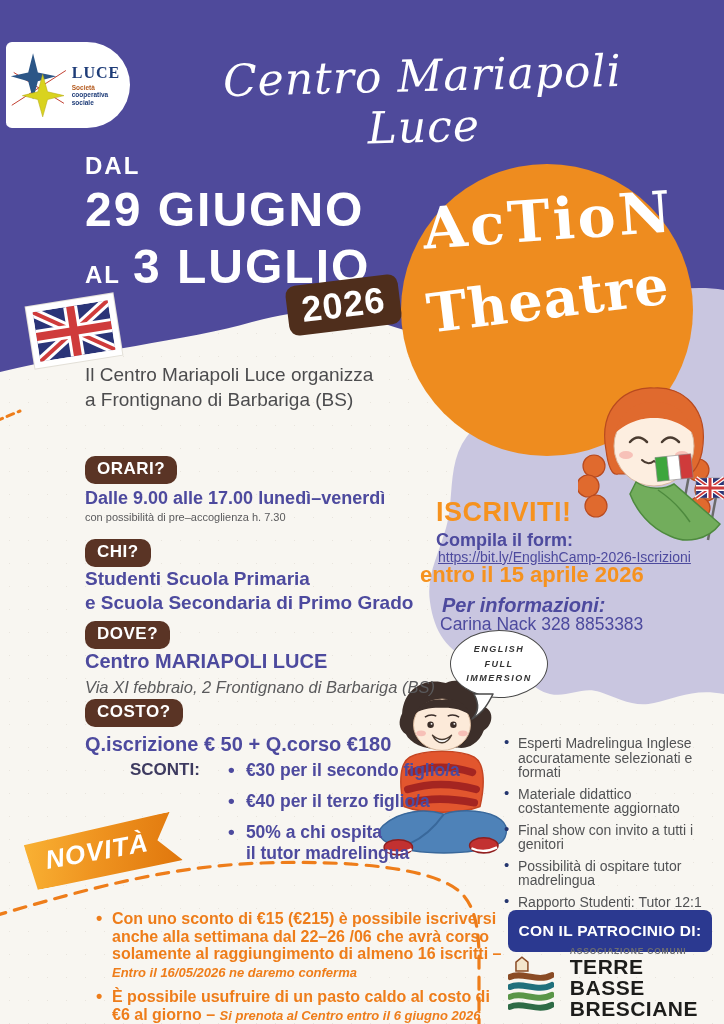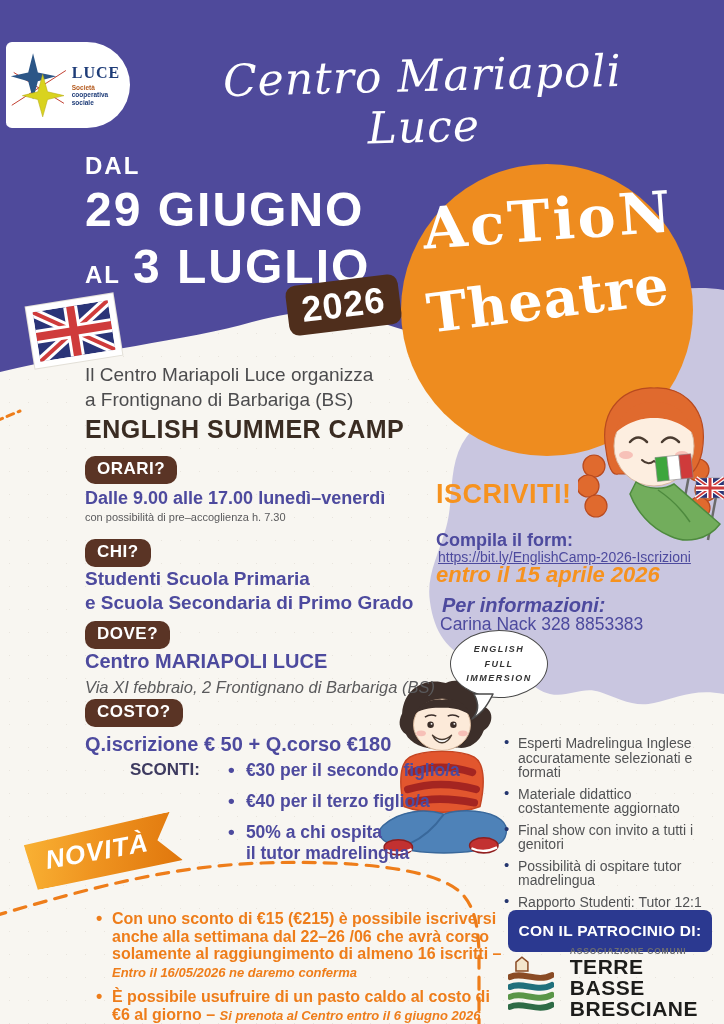--- a/index.html
+++ b/index.html
@@ -71,24 +71,24 @@
     clip-path:polygon(0 14%, 97% 0, 86% 48%, 100% 92%, 4% 100%);
     display:flex;align-items:center;justify-content:center;}
   .ribbon-label{color:#fff;font-size:26px;font-weight:800;font-style:italic;letter-spacing:1px;transform:translate(-6px,-1px);}
 
   .novita-item{position:absolute;width:392px;color:#ee7d1a;font-size:16px;font-weight:800;line-height:17.5px;padding-left:16px;z-index:3;margin-top:31px;}
   .novita-item::before{content:"•";position:absolute;left:0;top:0;font-size:18px;}
   .nov1{left:96px;top:879px;}
   .nov2{left:96px;top:957px;}
   .note{font-size:13px;font-style:italic;font-weight:700;}
 
-  .iscriviti-title{left:436px;top:479px;font-size:27px;font-weight:800;color:#f6921e;letter-spacing:0.5px;}
+  .iscriviti-title{left:436px;top:497px;font-size:27px;font-weight:800;color:#f6921e;letter-spacing:0.5px;}
   .form-label{left:436px;top:530px;font-size:18px;font-weight:800;color:#4d4a9e;}
   .form-url{left:438px;top:549px;font-size:14px;color:#4d4a9e;text-decoration:underline;}
-  .deadline{left:436px;top:562px;font-size:22px;font-weight:800;font-style:italic;color:#f6921e;}
+  .deadline{left:420px;top:562px;font-size:22px;font-weight:800;color:#f6921e;}
   .info-label{left:442px;top:594px;font-size:20px;font-weight:800;font-style:italic;color:#4d4a9e;}
   .info-contact{left:440px;top:614px;font-size:17.5px;color:#4d4a9e;}
 
   .bubble{left:450px;top:630px;width:96px;height:66px;background:#ffffff;border:1.5px solid #4a4a4a;
     border-radius:50%;z-index:3;display:flex;align-items:center;justify-content:center;text-align:center;}
   .bubble-text{font-size:9px;font-weight:bold;font-style:italic;color:#333333;letter-spacing:1.5px;line-height:1.6;}
   .bubble-tail{left:470px;top:693px;z-index:3;}
 
   .features{left:504px;top:736px;width:208px;margin:0;padding:0;list-style:none;}
   .feature{position:relative;padding-left:14px;font-size:14px;color:#515254;line-height:14.5px;margin-bottom:7px;}
@@ -193,21 +193,20 @@
       <rect x="130.5" y="100" width="3" height="20" fill="#cf3b3b"></rect>
       <rect x="118" y="108.5" width="28" height="3" fill="#cf3b3b"></rect>
     </g>
     <path d="M58 104 C70 112 86 112 96 106 L142 146 C130 162 108 166 92 158 C72 150 58 132 52 116 Z" fill="#72ad5c" stroke="#4e8a3e" stroke-width="1.5"></path>
     <path d="M80 112 C92 120 104 132 112 144" stroke="#4e8a3e" stroke-width="1.5" fill="none"></path>
   </svg>
 
   <div class="txt intro">
     <div>Il Centro Mariapoli Luce organizza</div>
     <div>a Frontignano di Barbariga (BS)</div>
-    <div class="intro-title">ENGLISH SUMMER CAMP</div>
   </div>
 
   <div class="txt badge b-orari">ORARI?</div>
   <div class="txt orari-main">Dalle 9.00 alle 17.00 lunedì–venerdì</div>
   <div class="txt orari-sub">con possibilità di pre–accoglienza h. 7.30</div>
 
   <div class="txt badge b-chi">CHI?</div>
   <div class="txt chi-lines pre">Studenti Scuola Primaria
 e Scuola Secondaria di Primo Grado</div>
 

